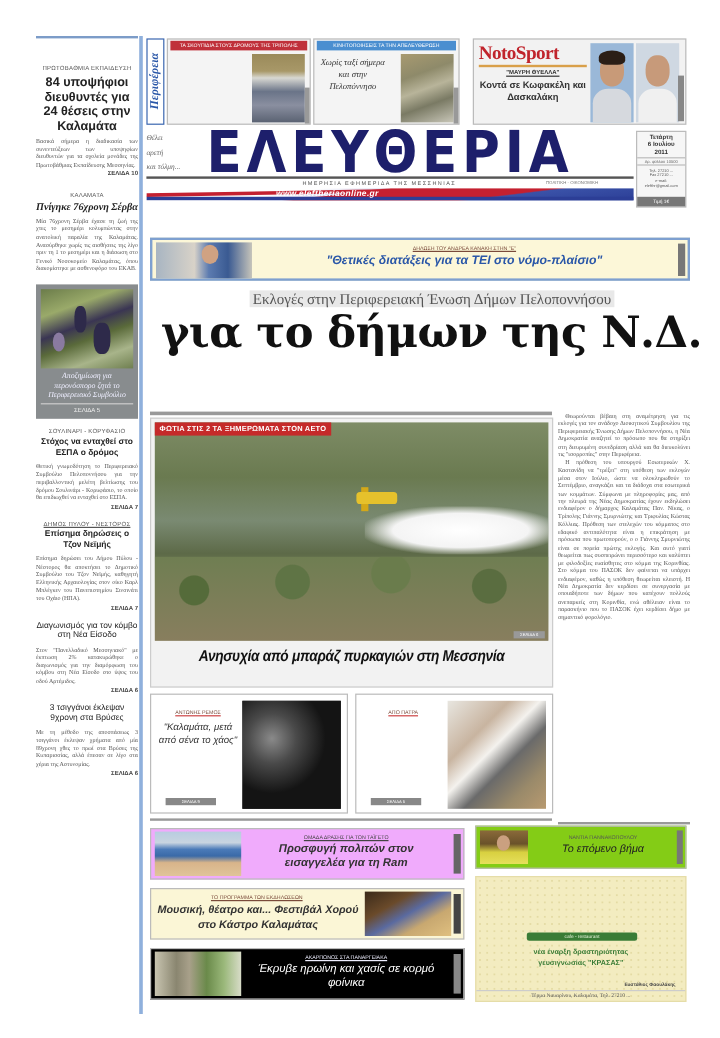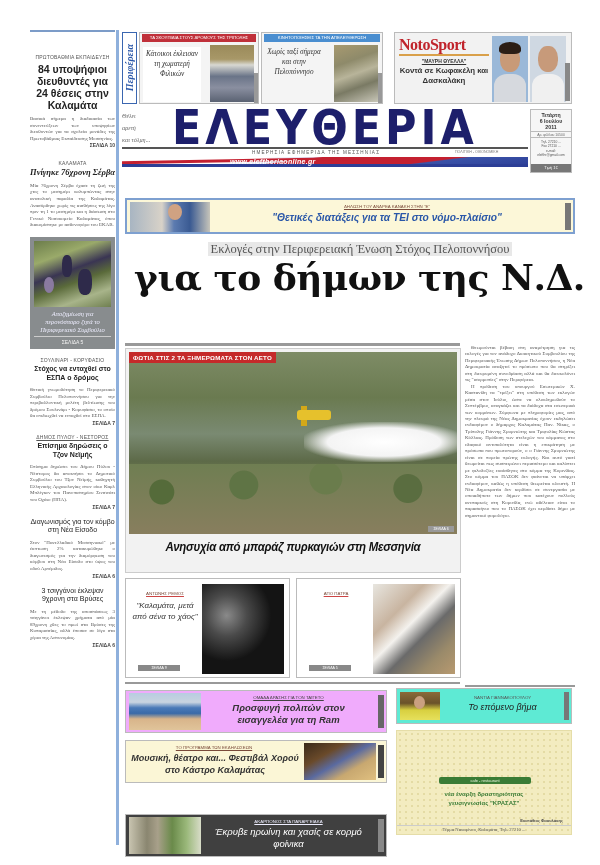--- a/index.html
+++ b/index.html
@@ -96,21 +96,21 @@
   .small-box .img { position: absolute; right: 5px; top: 5px; width: 82px; height: 90px; }
   .box-rule { left: 125px; top: 682px; width: 335px; height: 2px; background: #999; }
 
   
   .banner { left: 125px; width: 262px; height: 43px; border: 1px solid #bbb; }
   .banner .img { position: absolute; top: 2px; width: 72px; height: 37px; }
   .banner .kick { position: absolute; font-size: 4.4px; text-align: center; text-transform: uppercase; text-decoration: underline; }
   .banner .txt { position: absolute; font-size: 9.5px; font-weight: bold; font-style: italic; text-align: center; line-height: 12px; }
   .banner .pg { position: absolute; right: 2px; top: 4px; width: 6px; height: 33px; background: #666; }
 
-  .speech-box { left: 396px; top: 688px; width: 176px; height: 36px; border: 1px solid #bbb; background: #5eead4; }
+  .speech-box { left: 396px; top: 688px; width: 176px; height: 36px; border: 1px solid #bbb; background: #84cc16; }
   .speech-photo { position: absolute; left: 3px; top: 3px; width: 40px; height: 28px; background: linear-gradient(180deg, #8a6a3a 0%, #6a522a 40%, #d8d040 65%, #e6e05c 100%); }
   .speech-photo .head { position: absolute; left: 14px; top: 4px; width: 11px; height: 13px; border-radius: 50%; background: #caa080; }
   .speech-kick { position: absolute; left: 48px; top: 6px; width: 115px; font-size: 4.4px; color: #555; text-align: center; text-transform: uppercase; }
   .speech-txt { position: absolute; left: 48px; top: 13px; width: 115px; font-size: 9px; font-style: italic; color: #222; text-align: center; }
   .speech-pg { position: absolute; right: 2px; top: 3px; width: 5px; height: 28px; background: #777; }
 
   .ad-fare { left: 396px; top: 730px; width: 176px; height: 105px; background: #f3ecc0; border: 1px solid #e5dda8; background-image: radial-gradient(#e4dba4 1px, transparent 1px); background-size: 6px 6px; }
   .fare-logo { position: absolute; left: 0; top: 6px; width: 100%; text-align: center; font-family: "Liberation Serif", serif; font-style: italic; font-weight: bold; font-size: 32px; color: #3a7c36; text-shadow: 1px 1px 0 #1f4d1e, -1px -1px 0 #9cd08a; letter-spacing: 1px; }
   .fare-sub { position: absolute; left: 42px; top: 46px; width: 92px; height: 7px; background: #3a7c36; color: #eaf5dd; font-size: 4px; text-align: center; line-height: 7px; border-radius: 2px; }
   .fare-line { position: absolute; left: 0; width: 100%; text-align: center; font-size: 6px; font-weight: bold; color: #3a7c36; }
@@ -165,21 +165,20 @@
     <div class="lc-page">ΣΕΛΙΔΑ 6</div>
   </div>
 </div>
 
 <div class="abs periferia-tab">
   <span>Περιφέρεια</span>
 </div>
 
 <div class="abs teaser" style="left:139px;width:120px">
   <div class="kick" style="background:#c0303a">ΤΑ ΣΚΟΥΠΙΔΙΑ ΣΤΟΥΣ ΔΡΟΜΟΥΣ ΤΗΣ ΤΡΙΠΟΛΗΣ</div>
-  <div class="txt" style="background:#fff;height:55px;padding-top:2px">Κάτοικοι έκλεισαν τη χωματερή Φιλικών</div>
   <div class="img" style="background:linear-gradient(180deg,#9a8a5a 0%,#a89868 25%,#d8d8d2 35%,#6a7488 55%,#8a8fa0 75%,#5a6272 100%)"></div>
   <div class="pg"></div>
 </div>
 
 <div class="abs teaser" style="left:261px;width:122px">
   <div class="kick" style="background:#4a8ed0">ΚΙΝΗΤΟΠΟΙΗΣΕΙΣ ΤΑ ΤΗΝ ΑΠΕΛΕΥΘΕΡΩΣΗ</div>
   <div class="txt">Χωρίς ταξί σήμερα και στην Πελοπόννησο</div>
   <div class="img" style="background:linear-gradient(160deg,#a89a70 0%,#8e8a6a 30%,#b8b49a 50%,#7a7a64 70%,#c8c6b8 100%)"></div>
   <div class="pg"></div>
 </div>
@@ -233,21 +232,21 @@
 
 <div class="abs quote-banner">
   <div class="quote-photo">
     <div class="head"></div>
   </div>
   <div class="quote-kick">ΔΗΛΩΣΗ ΤΟΥ ΑΝΔΡΕΑ ΚΑΝΑΚΗ ΣΤΗΝ "Ε"</div>
   <div class="quote-text">"Θετικές διατάξεις για τα ΤΕΙ στο νόμο-πλαίσιο"</div>
   <div class="quote-pg"></div>
 </div>
 
-<div class="abs kicker-line"><span>Εκλογές στην Περιφερειακή Ένωση Στόχος Πελοποννήσου</span></div>
+<div class="abs kicker-line"><span>Εκλογές στην Περιφερειακή Ένωση Δήμων Πελοποννήσου</span></div>
 <div class="abs headline">
   <div>για το δήμων της Ν.Δ.</div>
 </div>
 <div class="abs headline-rule"></div>
 
 <div class="abs fire-box">
   <div class="fire-photo">
     <div class="trees"></div>
     <div class="smoke"></div>
     <div class="wing"></div>
@@ -282,21 +281,21 @@
   <div class="kick" style="left:80px;top:4px;width:165px;color:#444">ΟΜΑΔΑ ΔΡΑΣΗΣ ΓΙΑ ΤΟΝ ΤΑΪΓΕΤΟ</div>
   <div class="txt" style="left:80px;top:11px;width:165px;color:#333">Προσφυγή πολιτών στον εισαγγελέα για τη Ram</div>
   <div class="pg"></div>
 </div>
 <div class="abs banner" style="top:740px;background:#fbf6d6">
   <div class="kick" style="left:4px;top:4px;width:168px;color:#7a4a3a">ΤΟ ΠΡΟΓΡΑΜΜΑ ΤΩΝ ΕΚΔΗΛΩΣΕΩΝ</div>
   <div class="txt" style="left:4px;top:11px;width:170px;color:#333;font-size:9px">Μουσική, θέατρο και... Φεστιβάλ Χορού στο Κάστρο Καλαμάτας</div>
   <div class="img" style="left:178px;width:72px;background:linear-gradient(150deg,#3a2a1a 0%,#6a4a2a 30%,#5a6aa0 50%,#c8a870 70%,#e0c080 100%)"></div>
   <div class="pg" style="background:#444"></div>
 </div>
-<div class="abs banner" style="top:814px;background:#404040">
+<div class="abs banner" style="top:790px;background:#000000">
   <div class="img" style="left:3px;background:linear-gradient(90deg,#c8c4b0 0%,#8a8670 25%,#a8a08a 40%,#6a8a4a 60%,#9ab87a 80%,#d8dcc8 100%)"></div>
   <div class="kick" style="left:80px;top:4px;width:165px;color:#eef">ΑΚΑΡΠΟΝΟΣ ΣΤΑ ΠΑΝΑΡΓΕΙΑΚΑ</div>
   <div class="txt" style="left:80px;top:11px;width:165px;color:#fff;font-weight:normal">Έκρυβε ηρωίνη και χασίς σε κορμό φοίνικα</div>
   <div class="pg" style="background:#888"></div>
 </div>
 
 <div class="abs speech-box">
   <div class="speech-photo">
     <div class="head"></div>
   </div>

